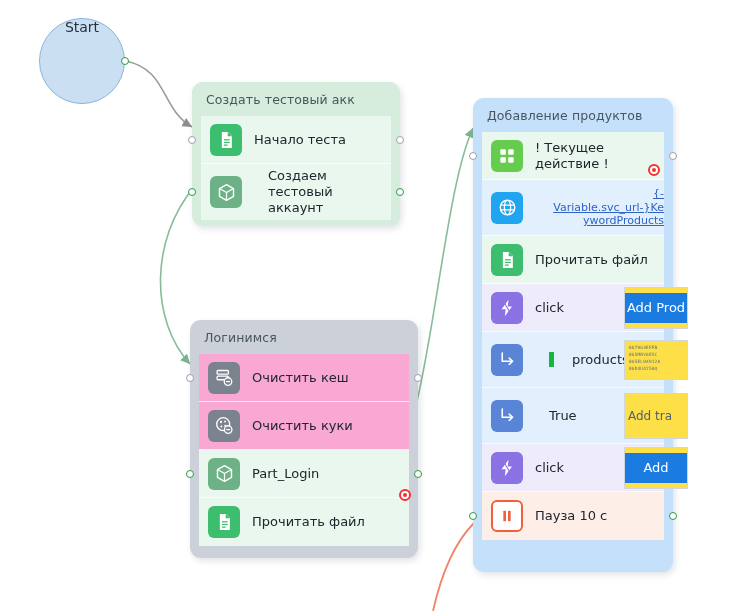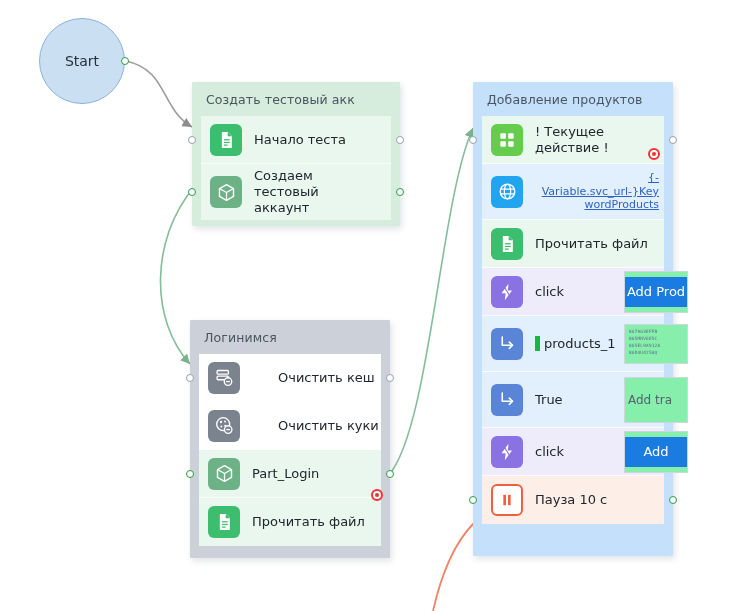--- a/index.html
+++ b/index.html
@@ -22,59 +22,59 @@
     z-index: 5;
   }
 
   
   .start-node {
     position: absolute;
     width: 86px; height: 86px;
     border-radius: 50%;
     background: #cbdff2;
     border: 1.5px solid #8ab2dc;
-    display: flex; align-items: center; justify-content: center;
+    display: flex; justify-content: center;
     font-size: 14px; color: #25303b;
     z-index: 10;
   }
 
   
   .group {
     position: absolute;
-    border-radius: 1px;
+    border-radius: 11px;
     z-index: 8;
     box-shadow: 2px 3px 6px rgba(40,60,80,0.14);
   }
   .group-title {
     font-size: 12.5px;
     color: #4a5560;
     padding: 10px 0 9px 14px;
     letter-spacing: .1px;
   }
   .group-body {
     margin: 0 9px 9px 9px;
     background: transparent;
   }
   .g-green  { background: #d6ecdc; }
   .g-gray   { background: #ccd1d9; }
-  .g-blue   { background: #c5e0fa; }
+  .g-blue   { background: #c5e0fa; margin-top: 16px; }
 
   
   .node {
     position: relative;
     display: flex;
     align-items: center;
     height: 48px;
     padding-left: 9px;
     border-bottom: 1px solid rgba(255,255,255,0.75);
   }
   .node:last-child { border-bottom: none; }
-  .node.tall { height: 56px; }
+  .node.tall { height: 56px; gap: 14px; }
   .n-green  { background: #eaf7ee; }
-  .n-white  { background: #ffffff; gap: 26px; }
+  .n-white  { background: #f9a8d4; }
   .n-blue   { background: #e2f0fd; }
   .n-purple { background: #eeebfb; }
   .n-red    { background: #fdeee8; }
 
   .ic {
     width: 32px; height: 32px;
     border-radius: 6px;
     flex: 0 0 32px;
     display: flex; align-items: center; justify-content: center;
     margin-right: 12px;
@@ -143,21 +143,21 @@
     margin-right: 4px;
     flex: 0 0 5px;
   }
 
   
   .widget {
     position: absolute;
     right: -24px;
     top: 50%;
     transform: translateY(-50%);
-    background: #86efac;
+    background: #fde047;
     border: 1px solid #cfd6df;
     z-index: 11;
     overflow: hidden;
   }
   .w-btnbox { width: 64px; height: 42px; padding: 5px 0 0 0; }
   .w-btn {
     background: #1a7ce0;
     color: #ffffff;
     font-size: 13px;
     height: 30px;
@@ -240,21 +240,21 @@
             <path fill="none" stroke="#fff" stroke-width="1.4" stroke-linejoin="round" d="M4 7.5 12 12l8-4.5M12 12v9"></path>
           </svg>
         </span>
         <span class="n-label">Создаем тестовый аккаунт</span>
         <span class="port green right"></span>
       </div>
 
     </div>
   </div>
 
-  <div class="group g-gray" style="left:190px; top:320px; width:200px; height:238px;">
+  <div class="group g-gray" style="left:190px; top:320px; width:228px; height:238px;">
     <div class="group-title">Логинимся</div>
     <div class="group-body">
 
       <div class="node n-white">
         <span class="port gray left"></span>
         <span class="ic ic-gray">
           <svg width="21" height="21" viewBox="0 0 24 24">
             <rect x="3.5" y="4" width="13" height="4.2" rx="1.2" fill="none" stroke="#fff" stroke-width="1.5"></rect>
             <rect x="3.5" y="10.4" width="13" height="4.2" rx="1.2" fill="none" stroke="#fff" stroke-width="1.5"></rect>
             <circle cx="16" cy="16.6" r="4.3" fill="#7b838f" stroke="#fff" stroke-width="1.5"></circle>

